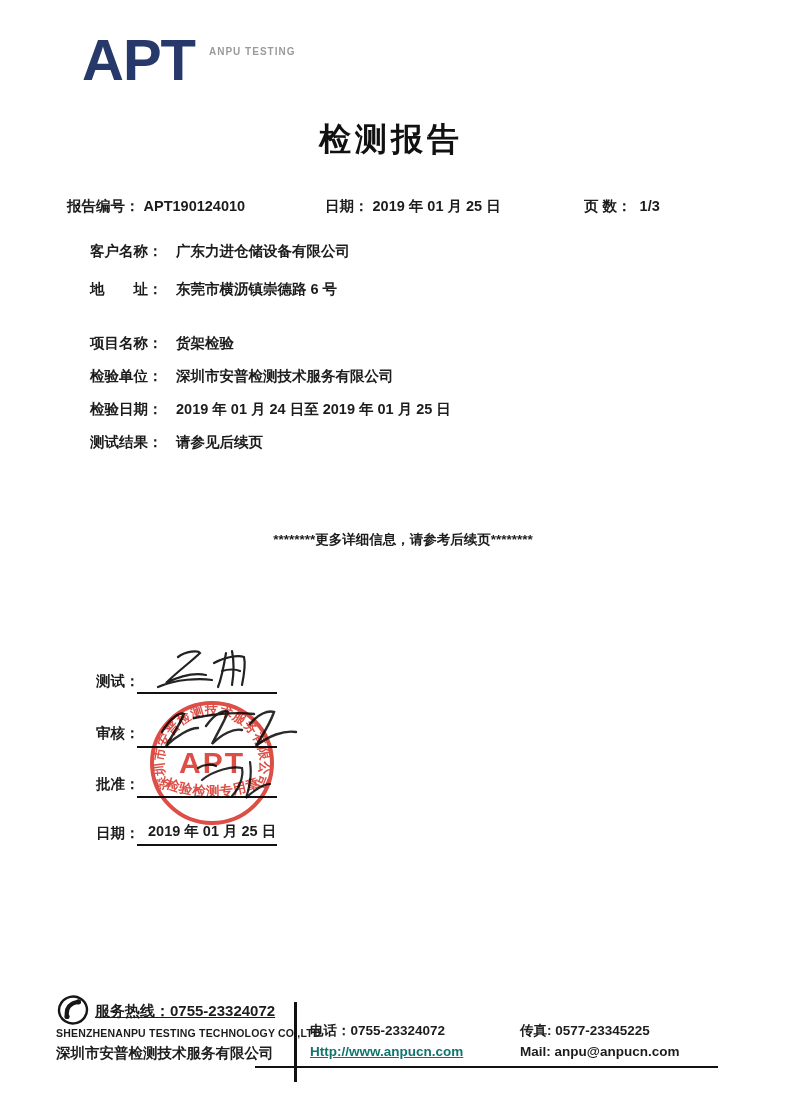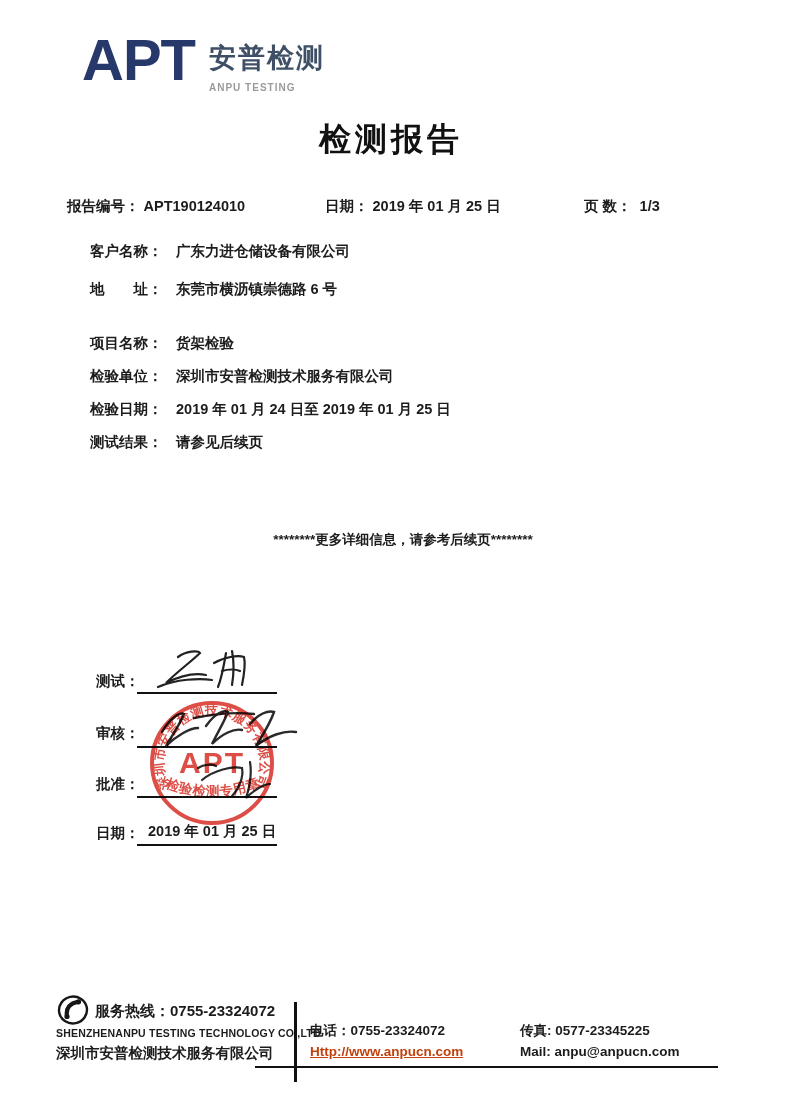--- a/index.html
+++ b/index.html
@@ -39,40 +39,39 @@
   .sigline{left:137px;width:140px;height:2px;background:#111;z-index:1;}
   .ln-test{top:692px;} .ln-review{top:746px;} .ln-approve{top:796px;} .ln-date{top:844px;}
   .sigdate{left:148px;top:822px;font-size:14.5px;font-weight:700;z-index:4;}
 
   .stamp{left:141px;top:692px;z-index:2;opacity:.88;mix-blend-mode:multiply;}
   .sig-svg{z-index:3;mix-blend-mode:multiply;}
   .sg-test{left:148px;top:645px;} .sg-review{left:150px;top:702px;} .sg-approve{left:188px;top:752px;}
 
   
   .phone-icon{left:55px;top:992px;}
-  .hotline{left:95px;top:1002px;font-size:15px;font-weight:800;white-space:nowrap;}
+  .hotline{left:95px;top:1002px;font-size:15px;font-weight:800;white-space:nowrap;text-decoration:underline;}
   .company-en{left:56px;top:1027px;font-size:10.5px;font-weight:700;letter-spacing:0.2px;white-space:nowrap;}
   .company-cn{left:56px;top:1044px;font-size:14.5px;font-weight:800;white-space:nowrap;}
   .v-divider{left:294px;top:1002px;width:3px;height:80px;background:#111;}
   .f-line{font-size:13.5px;font-weight:700;white-space:nowrap;}
   .f-addr{left:310px;top:999px;}
   .f-phone{left:310px;top:1022px;} .f-fax{left:520px;top:1022px;}
-  .f-web{left:310px;top:1044px;color:#c2410c;text-decoration:underline;cursor:pointer;}
+  .f-web{left:310px;top:1044px;color:#0f766e;text-decoration:underline;cursor:pointer;}
   .f-mail{left:520px;top:1044px;}
   .h-rule{left:255px;top:1066px;width:463px;height:2px;background:#111;}
 </style>
 </head>
 <body>
 
 <div class="page">
 
   <div class="abs logo">
     <span class="logo-apt">APT</span>
     <div class="logo-right">
-      <span class="logo-cn">安普检测</span>
       <span class="logo-en">ANPU TESTING</span>
     </div>
   </div>
 
   <div class="abs title">检测报告</div>
 
   <div class="abs meta meta-report">
     <span class="lbl">报告编号：</span><span>APT190124010</span>
   </div>
   <div class="abs meta meta-date">

